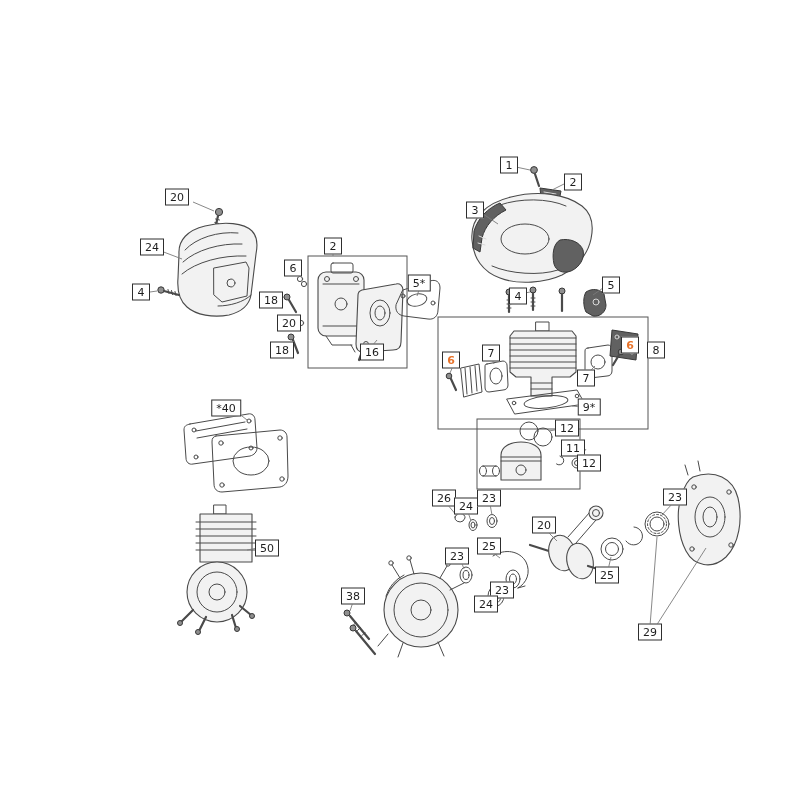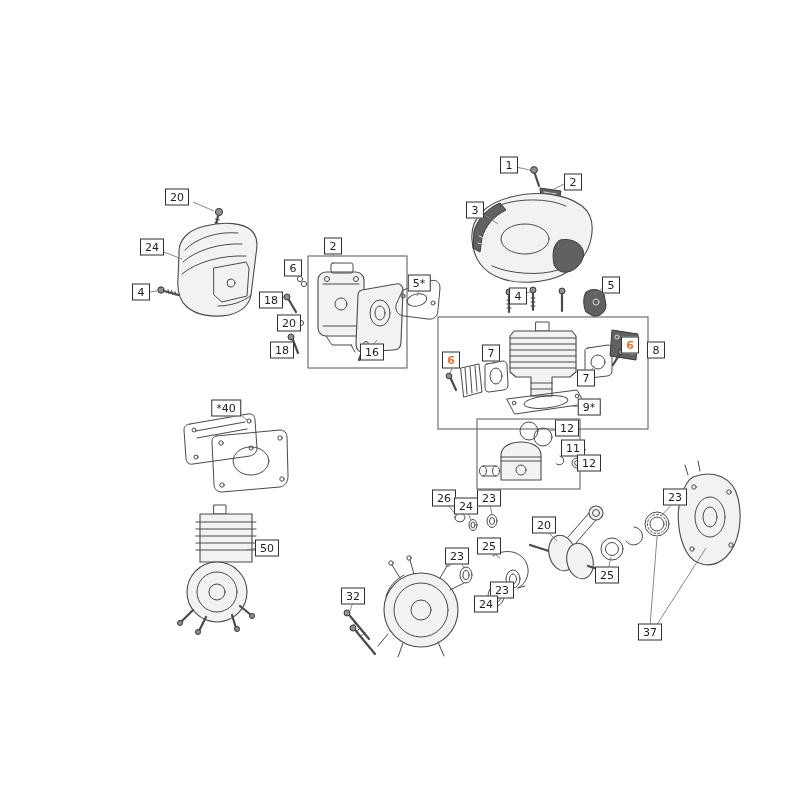--- a/index.html
+++ b/index.html
@@ -366,26 +366,26 @@
   <div class="plabel" style="left:491px;top:353px">7</div>
   <div class="plabel hl" style="left:630px;top:345px">6</div>
   <div class="plabel" style="left:586px;top:378px">7</div>
   <div class="plabel" style="left:656px;top:350px">8</div>
   <div class="plabel" style="left:589px;top:407px">9*</div>
   <div class="plabel" style="left:567px;top:428px">12</div>
   <div class="plabel" style="left:573px;top:448px">11</div>
   <div class="plabel" style="left:589px;top:463px">12</div>
   <div class="plabel" style="left:226px;top:408px">*40</div>
   <div class="plabel" style="left:267px;top:548px">50</div>
-  <div class="plabel" style="left:353px;top:596px">32</div>
+  <div class="plabel" style="left:353px;top:596px">38</div>
   <div class="plabel" style="left:444px;top:498px">26</div>
   <div class="plabel" style="left:466px;top:506px">24</div>
   <div class="plabel" style="left:489px;top:498px">23</div>
   <div class="plabel" style="left:544px;top:525px">20</div>
   <div class="plabel" style="left:457px;top:556px">23</div>
   <div class="plabel" style="left:489px;top:546px">25</div>
   <div class="plabel" style="left:502px;top:590px">23</div>
   <div class="plabel" style="left:486px;top:604px">24</div>
   <div class="plabel" style="left:607px;top:575px">25</div>
   <div class="plabel" style="left:675px;top:497px">23</div>
-  <div class="plabel" style="left:650px;top:632px">37</div>
+  <div class="plabel" style="left:650px;top:632px">29</div>
 
 </div>
 
 </body></html>

